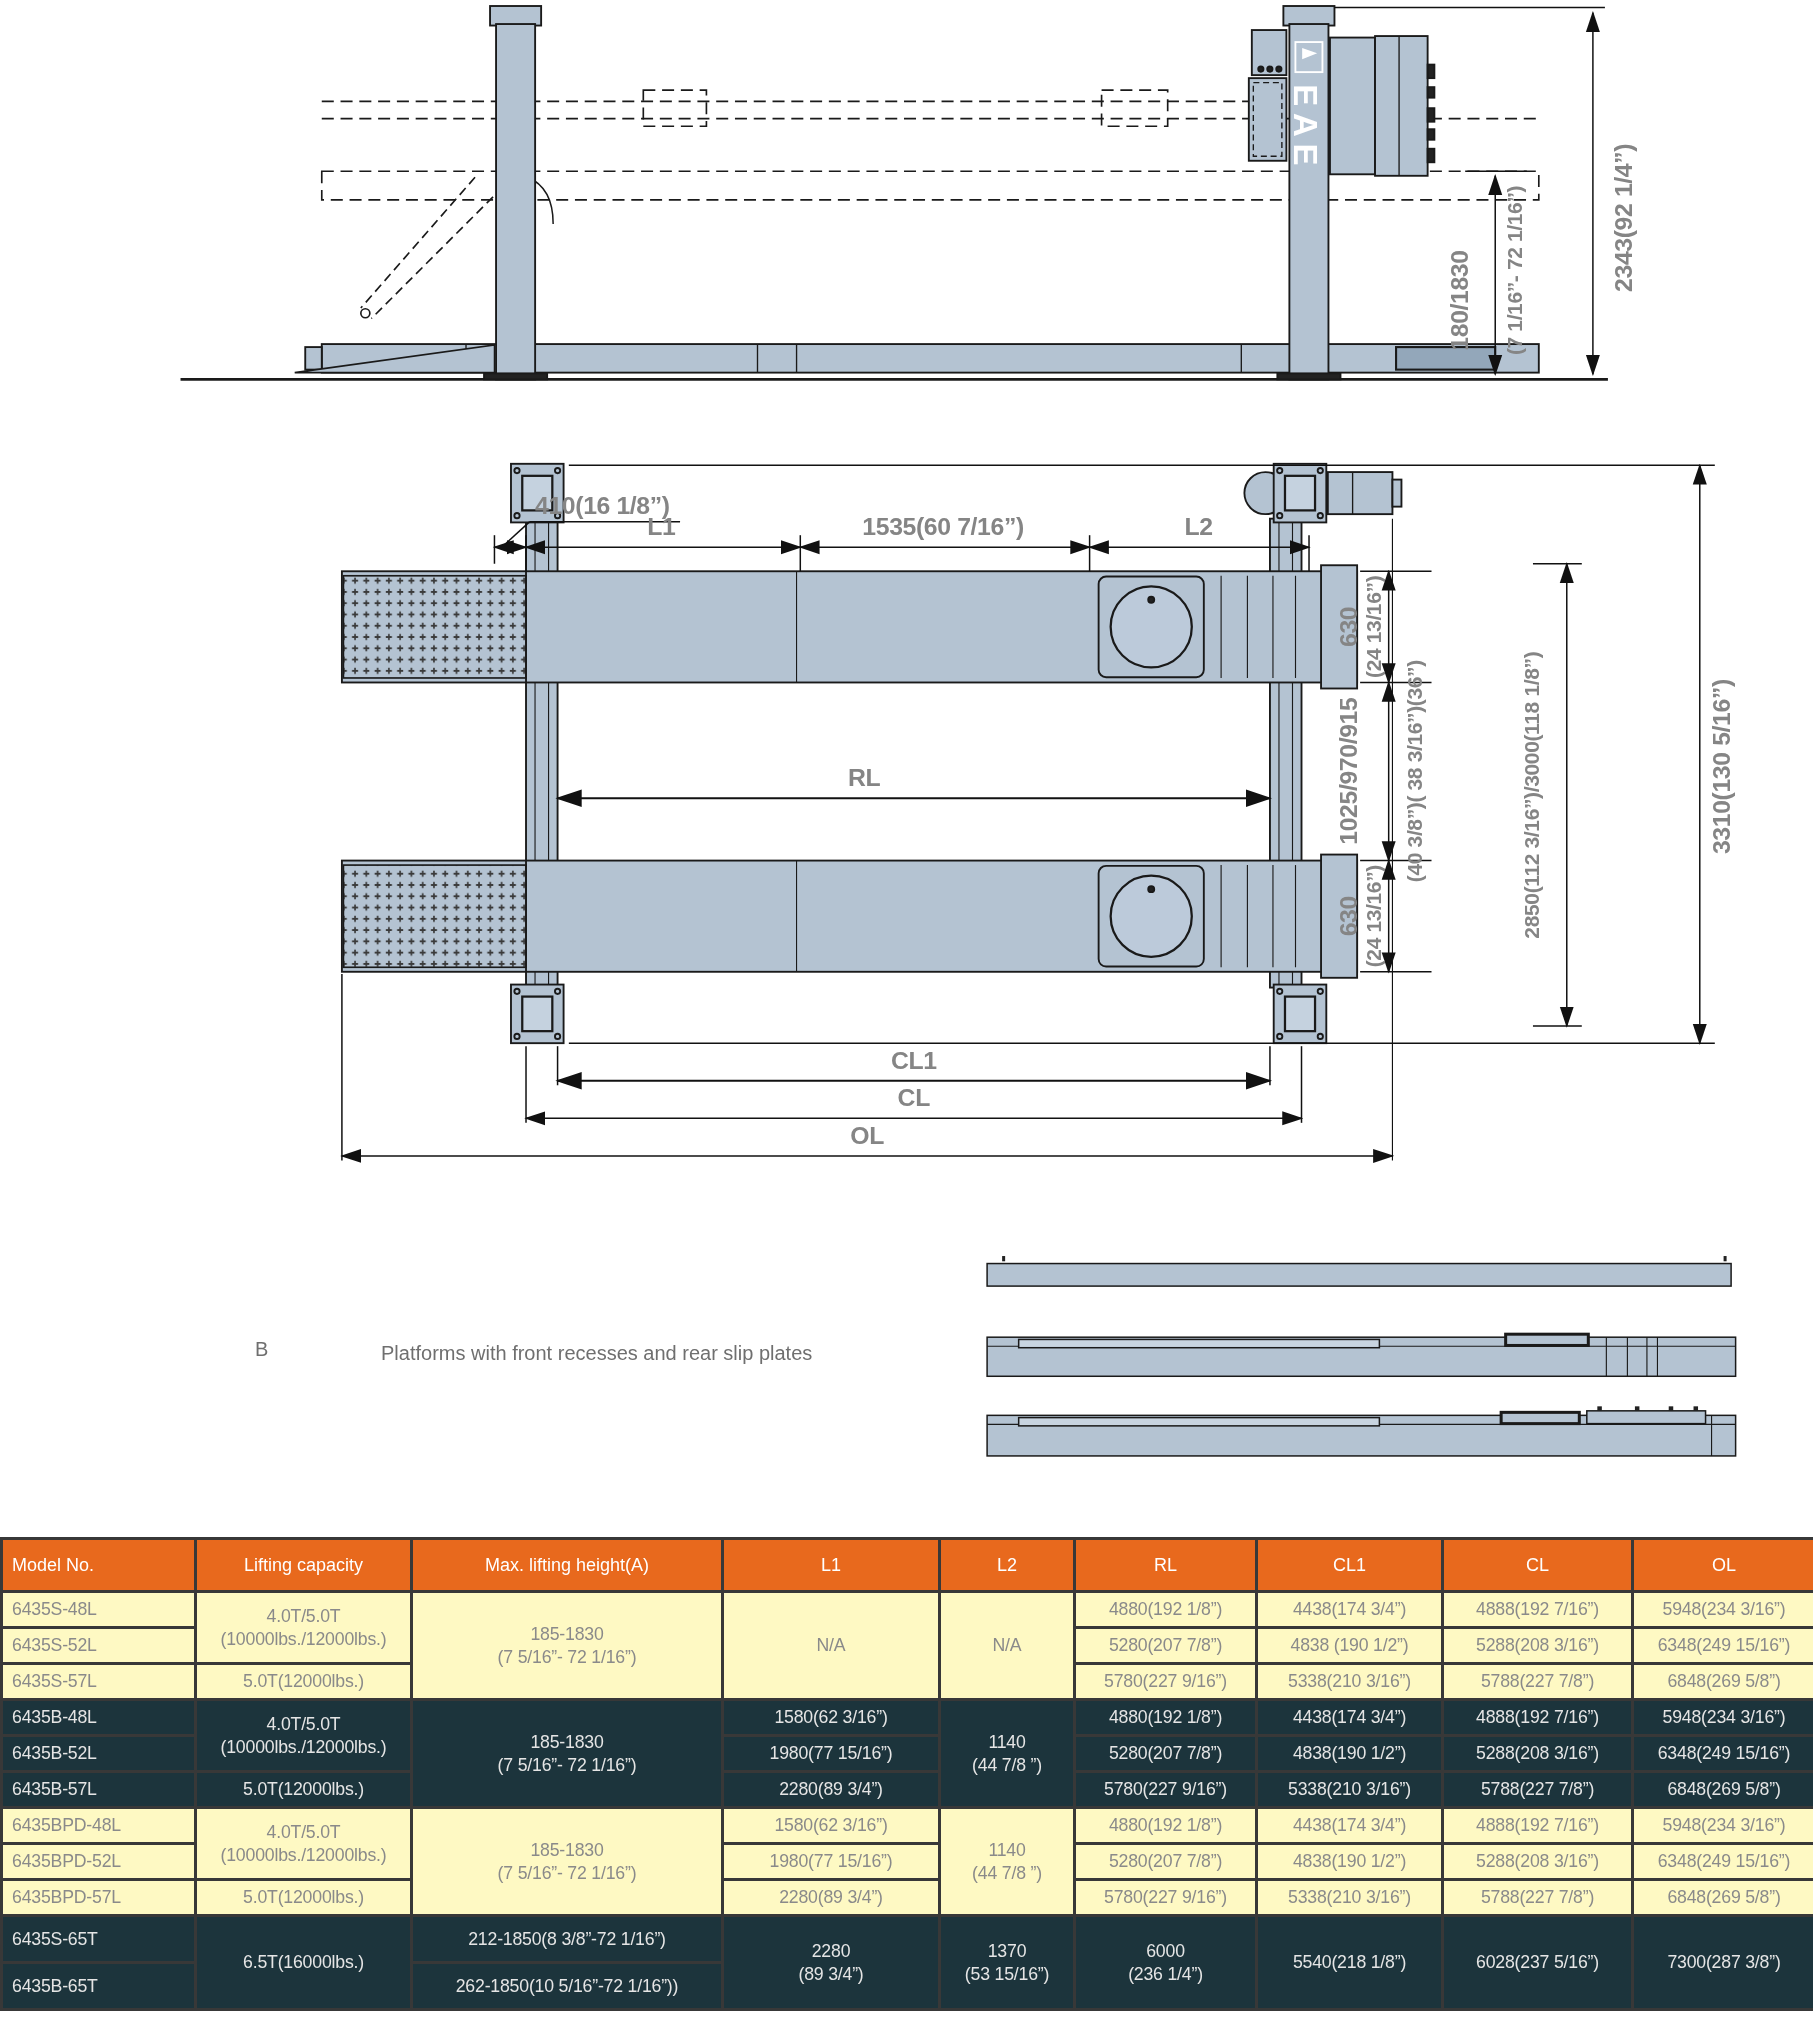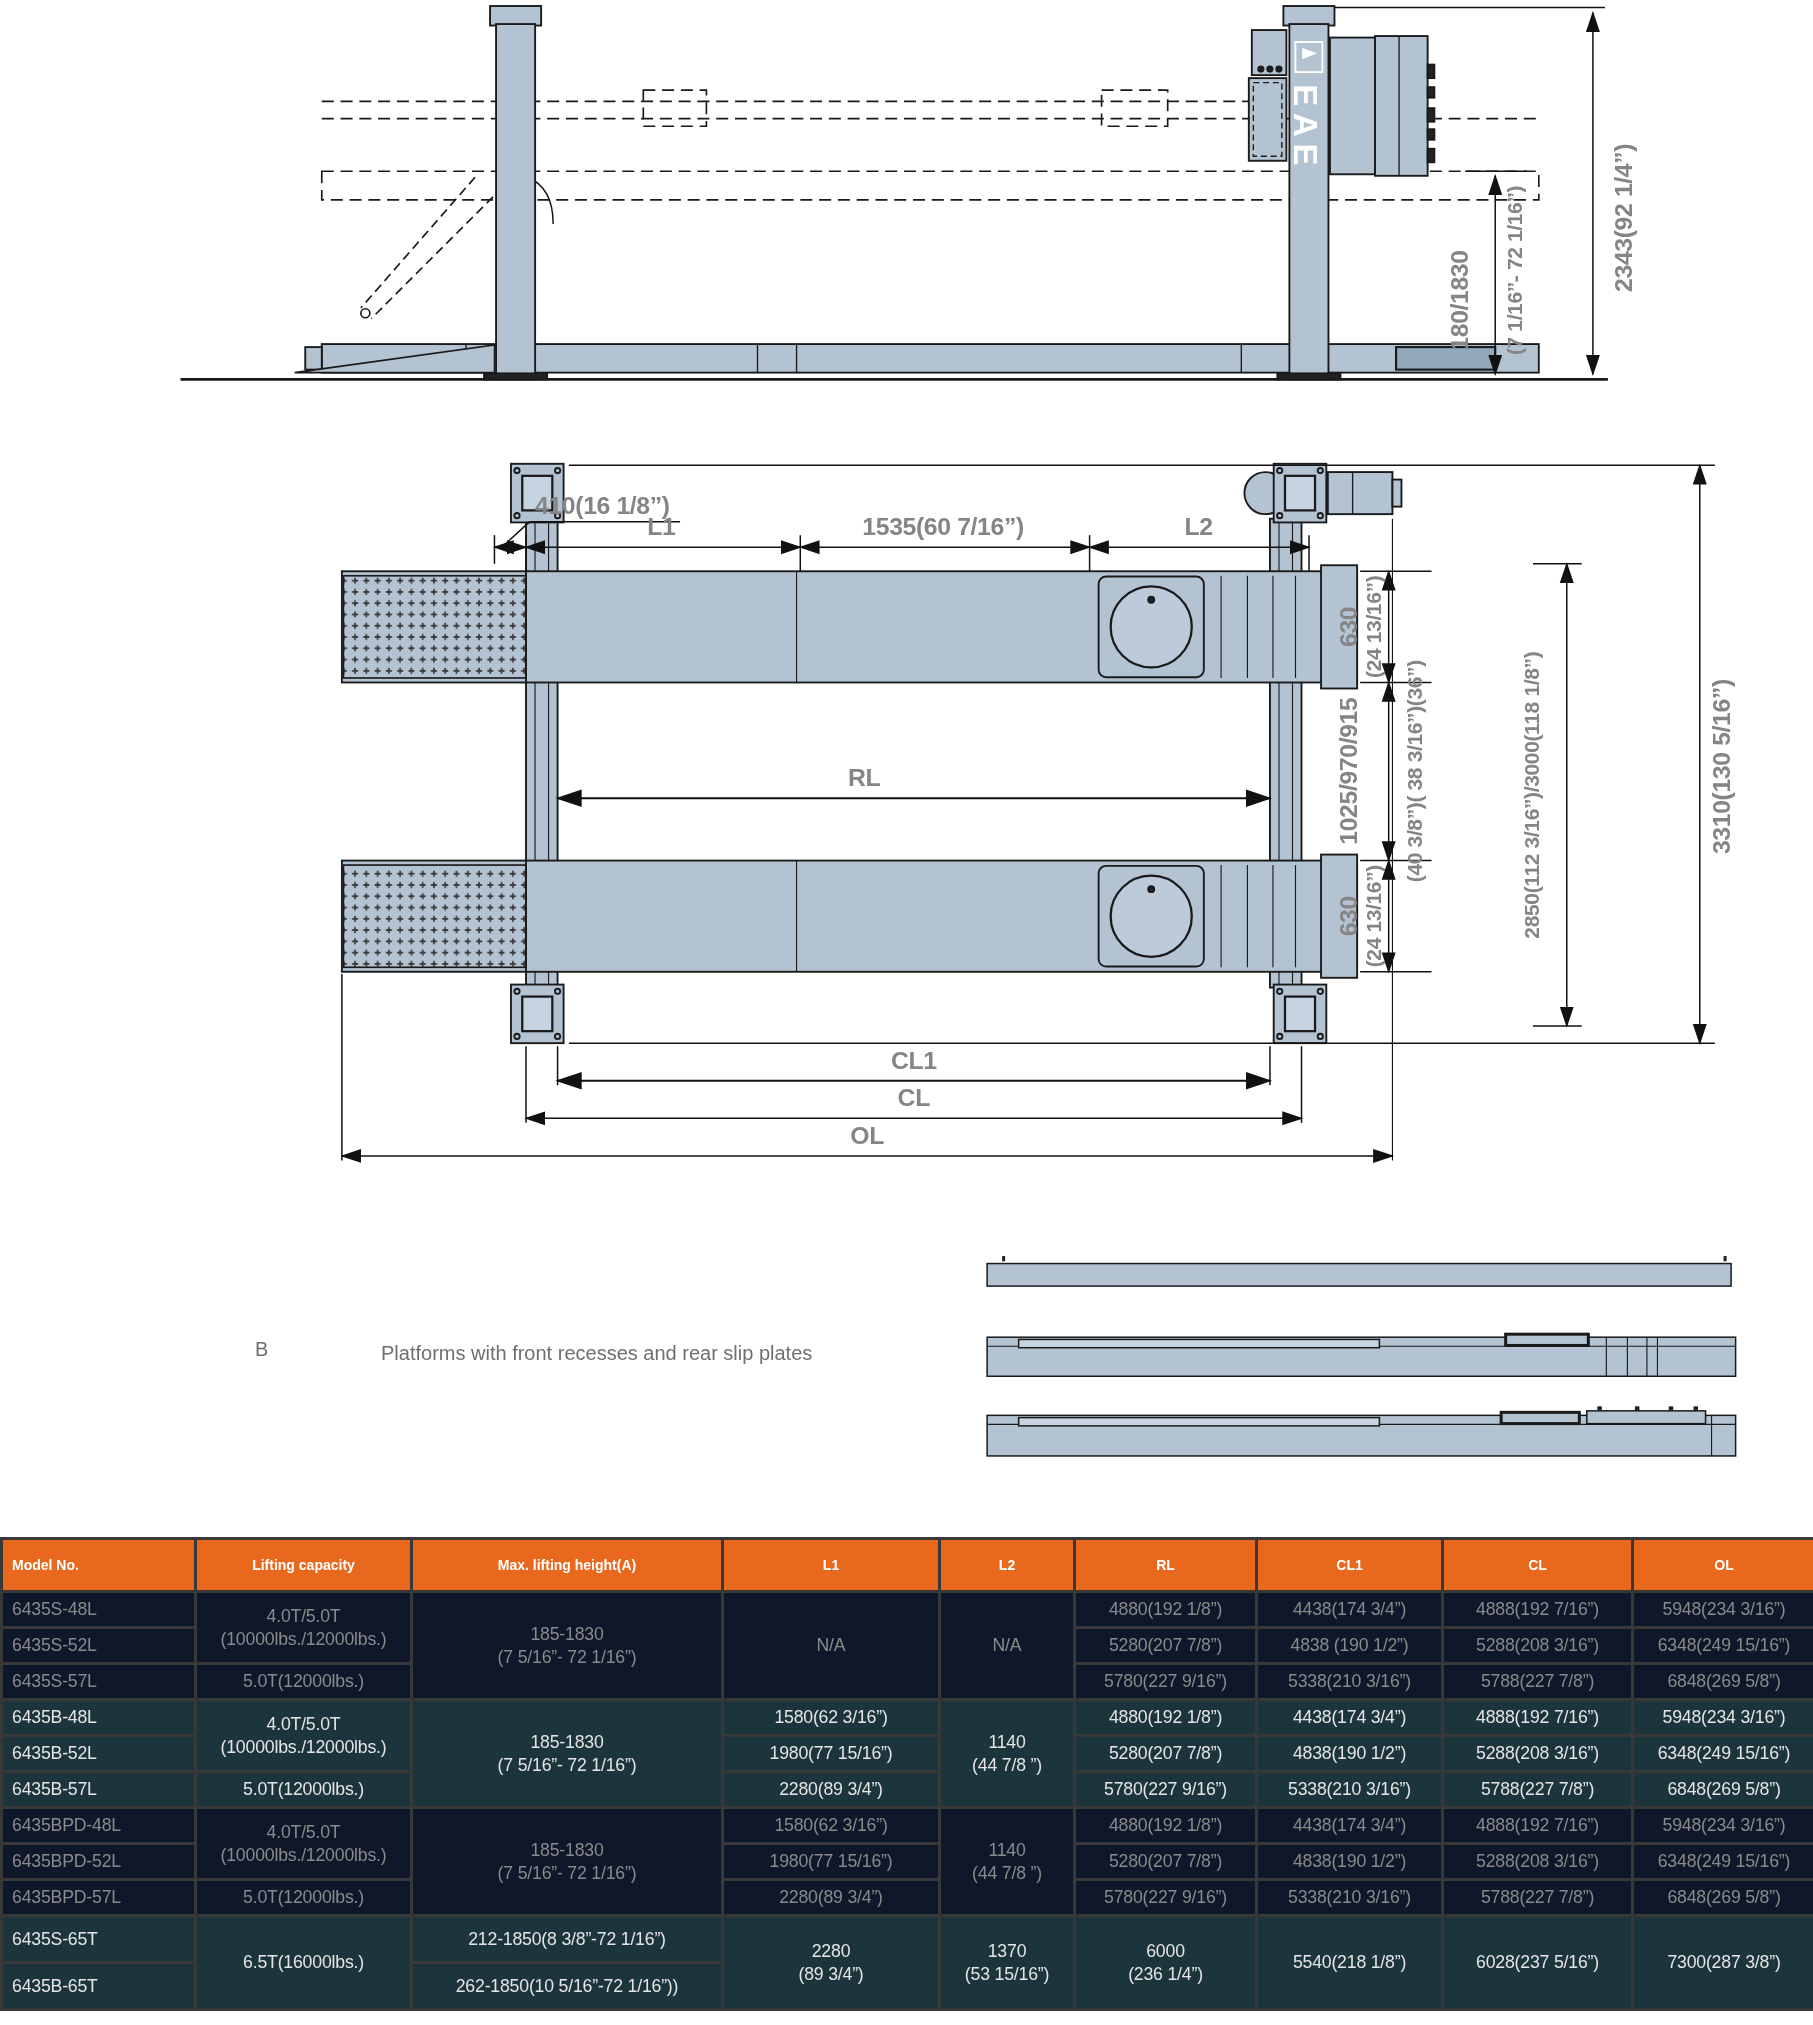--- a/index.html
+++ b/index.html
@@ -10,27 +10,27 @@
   .dim{font-family:"Liberation Sans",sans-serif;font-size:33px;font-weight:700;fill:#858585;letter-spacing:-0.5px;}
   .dim.sm{font-size:28px;}
   .logo-txt{font-family:"Liberation Sans",sans-serif;font-weight:700;fill:#ffffff;}
   
   .lgrow{position:absolute;left:255px;width:751px;color:#6f6f6f;font-size:20px;}
   .lgcode{display:inline-block;width:126px;vertical-align:top;}
   .lgdesc{display:inline-block;white-space:pre-line;line-height:1.55;}
   
   table.spec{position:absolute;top:1537px;left:0;width:1814px;border-collapse:collapse;
              table-layout:fixed;border:3.8px solid #2b2b2b;}
-  .spec th{background:#e8691d;color:#ffffff;font-size:14px;font-weight:700;height:48px;
+  .spec th{background:#e8691d;color:#ffffff;font-size:18px;font-weight:400;height:48px;
            border:3px solid #383838;text-align:center;}
   .spec th.first{text-align:left;padding-left:9px;}
   .spec td{font-size:17.7px;text-align:center;border:3px solid #383838;padding:2.3px 4.5px;
            white-space:pre-line;line-height:1.28;letter-spacing:-0.2px;}
   .spec td.model{text-align:left;padding-left:9px;}
-  tr.lt td{background:#0f172a;color:#8a8a8a;}
+  tr.lt td{background:#fef9c3;color:#8a8a8a;}
   tr.dk td{background:#1c343c;color:#e5e5e5;}
   tr.std{height:36px;}
   tr.tall{height:47px;}
 </style>
 </head>
 <body>
 
 <div class="page">
 
   <svg style="top:0" width="1814" height="447" viewBox="0 0 2414 595">

